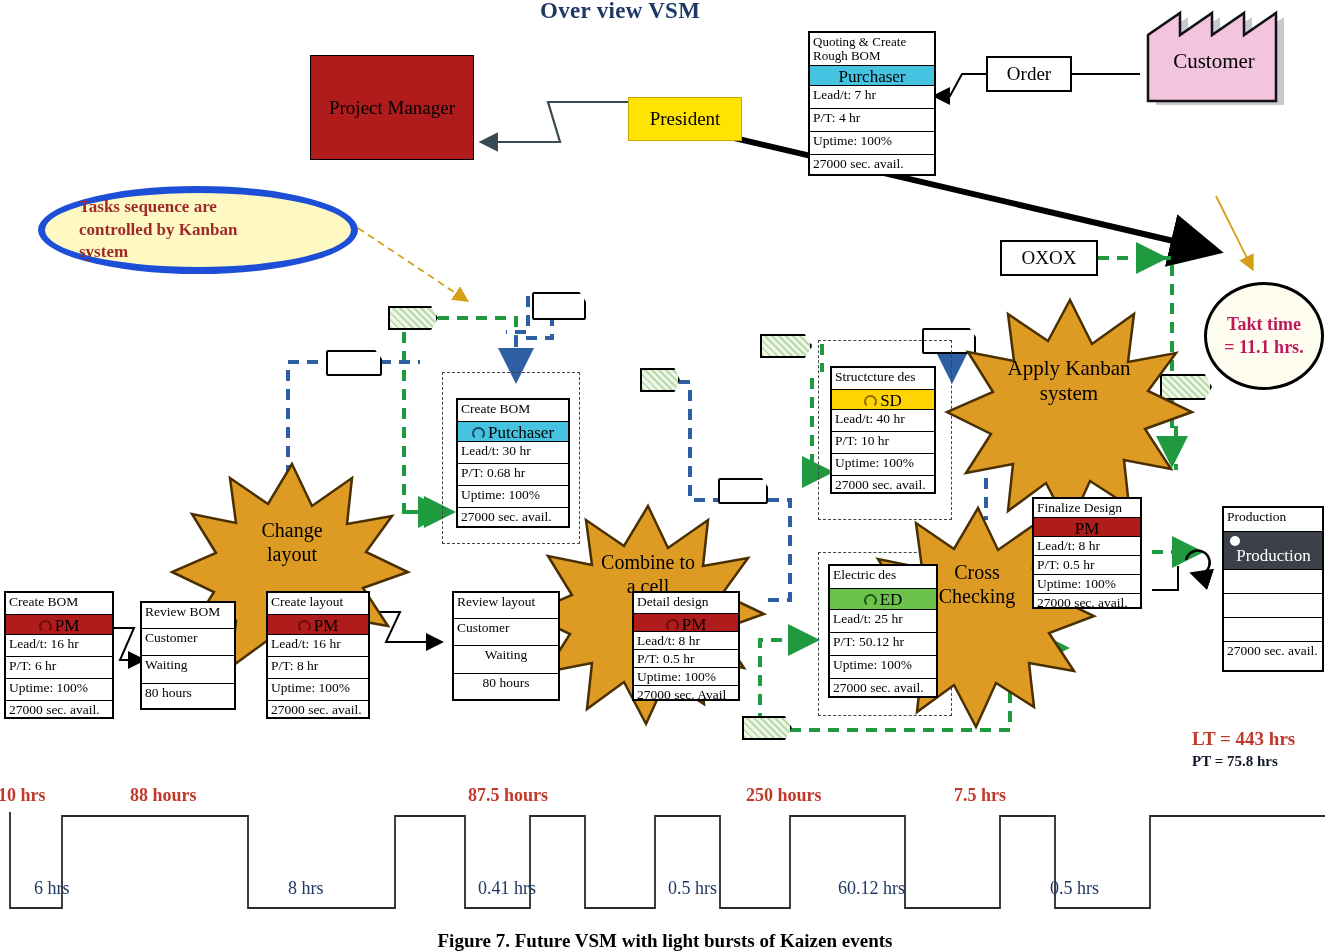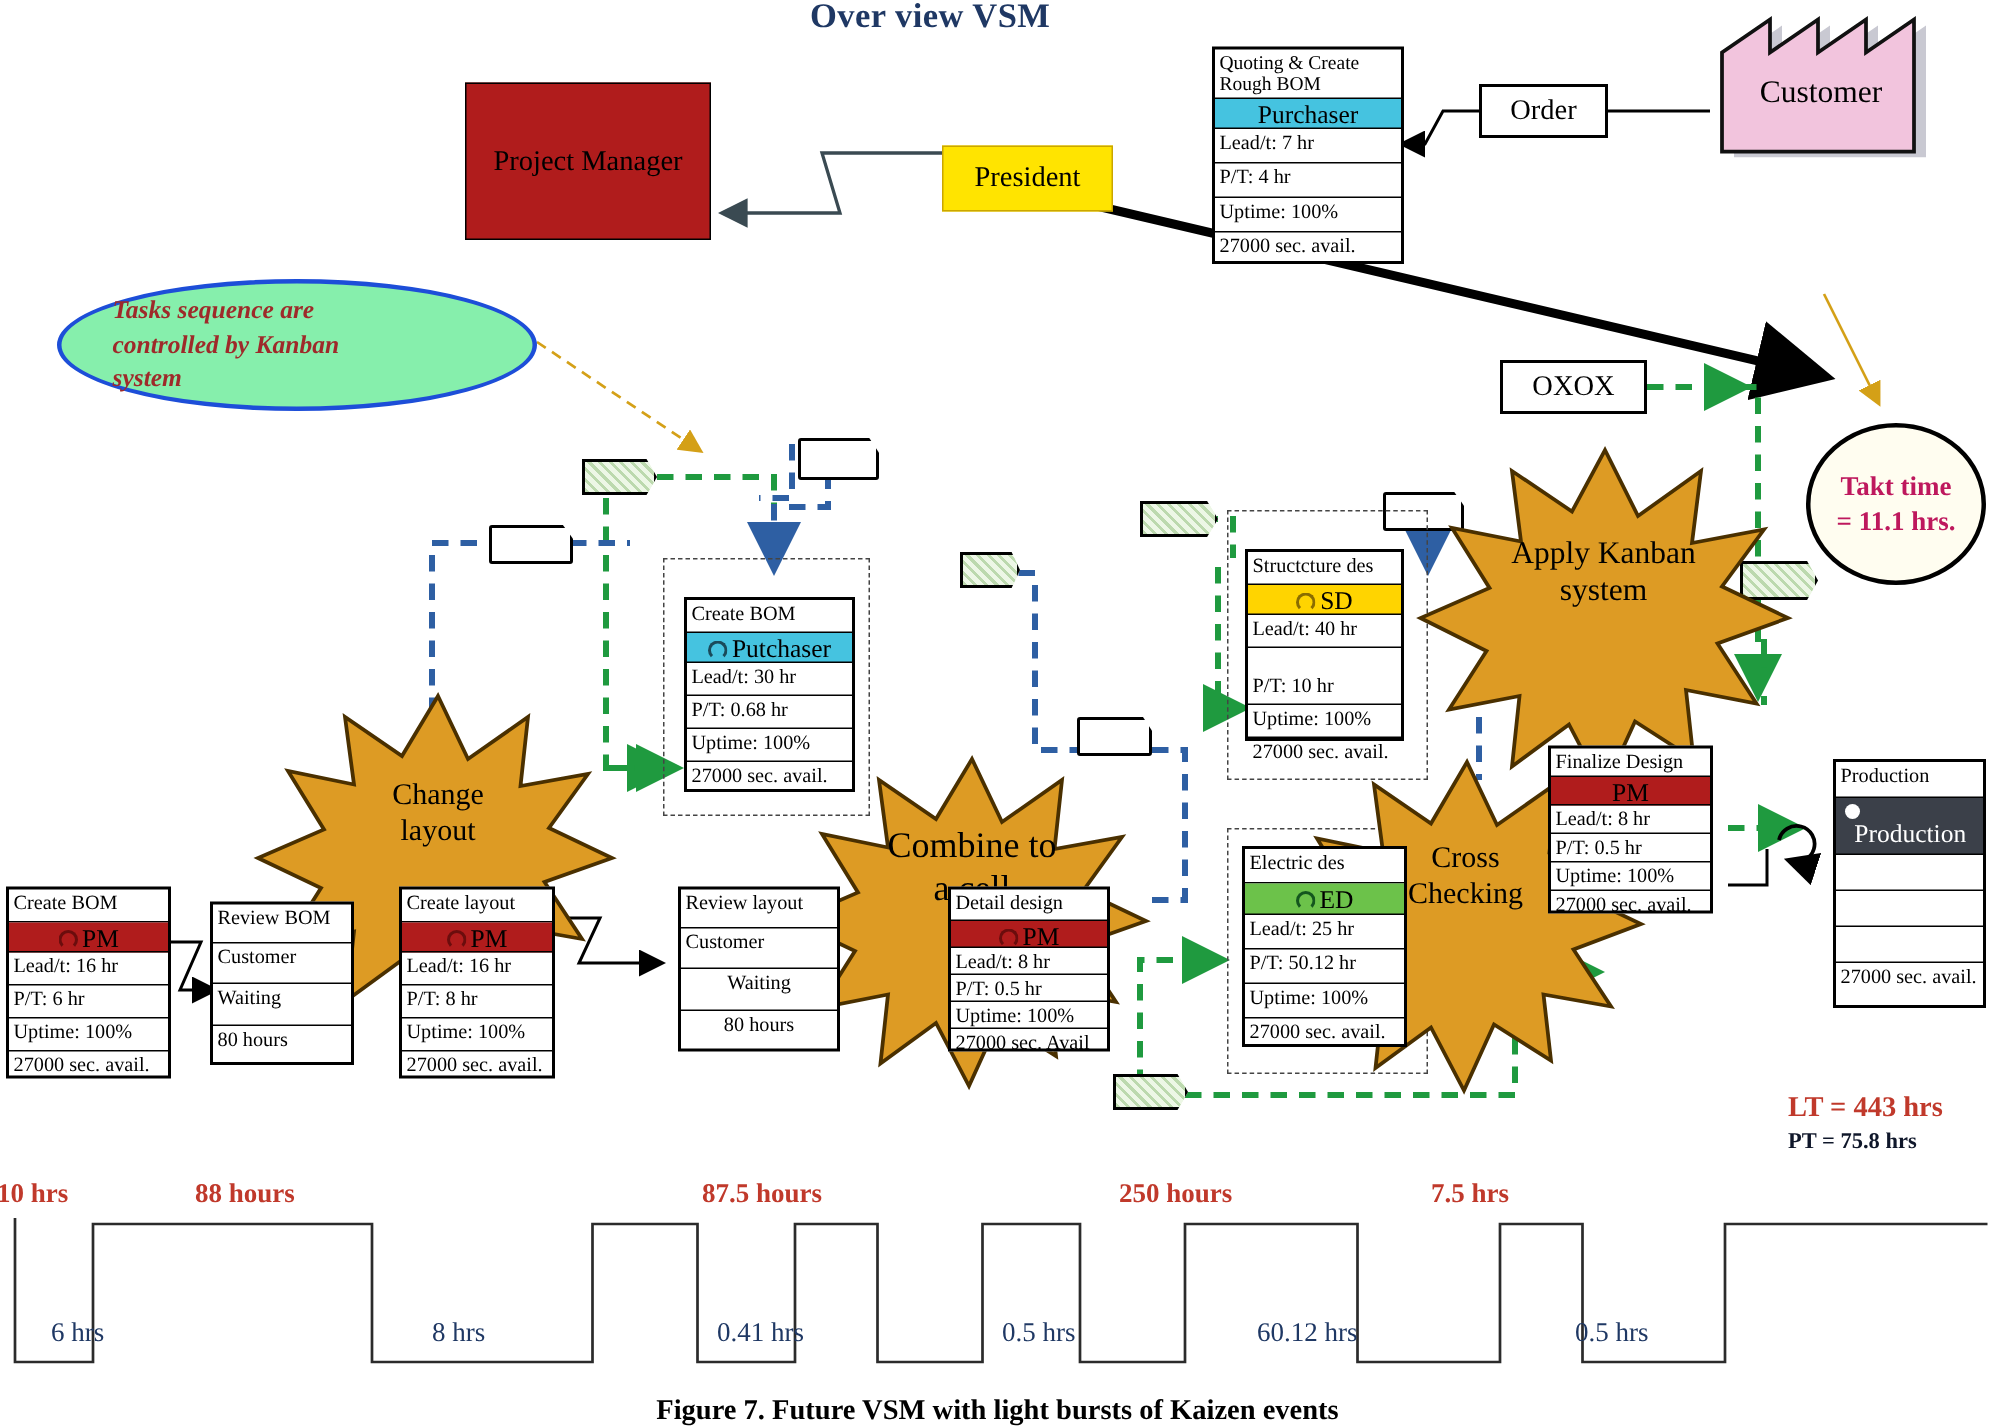--- a/index.html
+++ b/index.html
@@ -30,22 +30,22 @@
 
   
   .plainbox{border:2px solid #000;background:#fff;box-sizing:border-box;
             display:flex;align-items:center;justify-content:center;font-size:19px;}
   .solidbox{box-sizing:border-box;display:flex;align-items:center;justify-content:center;
             font-size:19px;border:1.5px solid #000;}
   .infobox{border:2px solid #000;background:#fff;box-sizing:border-box;font-size:13.5px;}
   .inforow{border-bottom:1.5px solid #000;padding:1px 4px;white-space:nowrap;box-sizing:border-box;}
   .inforow:last-child{border-bottom:none;}
 
-  .ellipse{border:3px solid #1d4ed8;border-radius:50%;background:#86efac;box-sizing:border-box;
-           display:flex;align-items:center;padding-left:34px;font-style:italic;}
+  .ellipse{border:7px solid #1d4ed8;border-radius:50%;background:#fef9c3;box-sizing:border-box;
+           display:flex;align-items:center;padding-left:34px;}
   .ellipse span{color:#9e2a2a;font-size:17px;line-height:1.35;font-weight:600;}
 
   .circle{border:3px solid #000;border-radius:50%;background:#fffdf0;box-sizing:border-box;
           display:flex;align-items:center;justify-content:center;text-align:center;}
   .circle span{color:#be185d;font-size:18px;line-height:1.3;font-weight:600;}
 
   .kanban-card{background:#e8f5e0;border:2px solid #000;box-sizing:border-box;
     background-image:repeating-linear-gradient(45deg,#bcd9ae 0 2px,#edf7e6 2px 5px);}
   .kanban-card.notch{clip-path:polygon(0 0,86% 0,100% 50%,86% 100%,0 100%);}
   .infocard{border:2px solid #000;background:#fff;box-sizing:border-box;
@@ -306,21 +306,21 @@
     <div class="prow" style="height:17px;">27000 sec. Avail</div>
   </div>
 
   <div class="abs" style="left:818px;top:340px;width:132px;height:178px;border:1.6px dashed #444;"></div>
   <div class="abs pbox" style="left:830px;top:366px;width:106px;height:128px;z-index:8;">
     <div class="prow" style="height:22px;">Structcture des</div>
     <div class="prow role role-yellow" style="height:20px;">
       <span class="op" style="border-color:#8a6d00;border-bottom-color:transparent;"></span><span>SD</span>
     </div>
     <div class="prow" style="height:22px;">Lead/t: 40 hr</div>
-    <div class="prow" style="height:22px;margin-top:16px;">P/T: 10 hr</div>
+    <div class="prow" style="height:22px;">P/T: 10 hr</div>
     <div class="prow" style="height:22px;">Uptime: 100%</div>
     <div class="prow" style="height:20px;">27000 sec. avail.</div>
   </div>
 
   <div class="abs" style="left:818px;top:552px;width:132px;height:162px;border:1.6px dashed #444;"></div>
   <div class="abs pbox" style="left:828px;top:564px;width:110px;height:134px;z-index:8;">
     <div class="prow" style="height:23px;">Electric des</div>
     <div class="prow role role-green" style="height:21px;">
       <span class="op" style="border-color:#14561e;border-bottom-color:transparent;"></span><span>ED</span>
     </div>
@@ -347,21 +347,21 @@
     </div>
     <div class="prow" style="height:24px;"></div>
     <div class="prow" style="height:24px;"></div>
     <div class="prow" style="height:24px;"></div>
     <div class="prow" style="height:28px;white-space:normal;line-height:1.05;">27000 sec. avail.</div>
   </div>
 
   <div class="abs" style="left:222px;top:518px;width:140px;text-align:center;font-size:20px;line-height:1.2;z-index:7;">
     <span>Change</span><br><span>layout</span>
   </div>
-  <div class="abs" style="left:576px;top:550px;width:144px;text-align:center;font-size:24px;line-height:1.2;z-index:7;">
+  <div class="abs" style="left:576px;top:550px;width:144px;text-align:center;font-size:20px;line-height:1.2;z-index:7;">
     <span>Combine to</span><br><span>a cell</span>
   </div>
   <div class="abs" style="left:988px;top:356px;width:162px;text-align:center;font-size:21px;line-height:1.2;z-index:7;">
     <span>Apply Kanban</span><br><span>system</span>
   </div>
   <div class="abs" style="left:906px;top:560px;width:142px;text-align:center;font-size:20px;line-height:1.2;z-index:7;">
     <span>Cross</span><br><span>Checking</span>
   </div>
 
   <div class="abs sum-lt" style="left:1192px;top:728px;">LT = 443 hrs</div>

